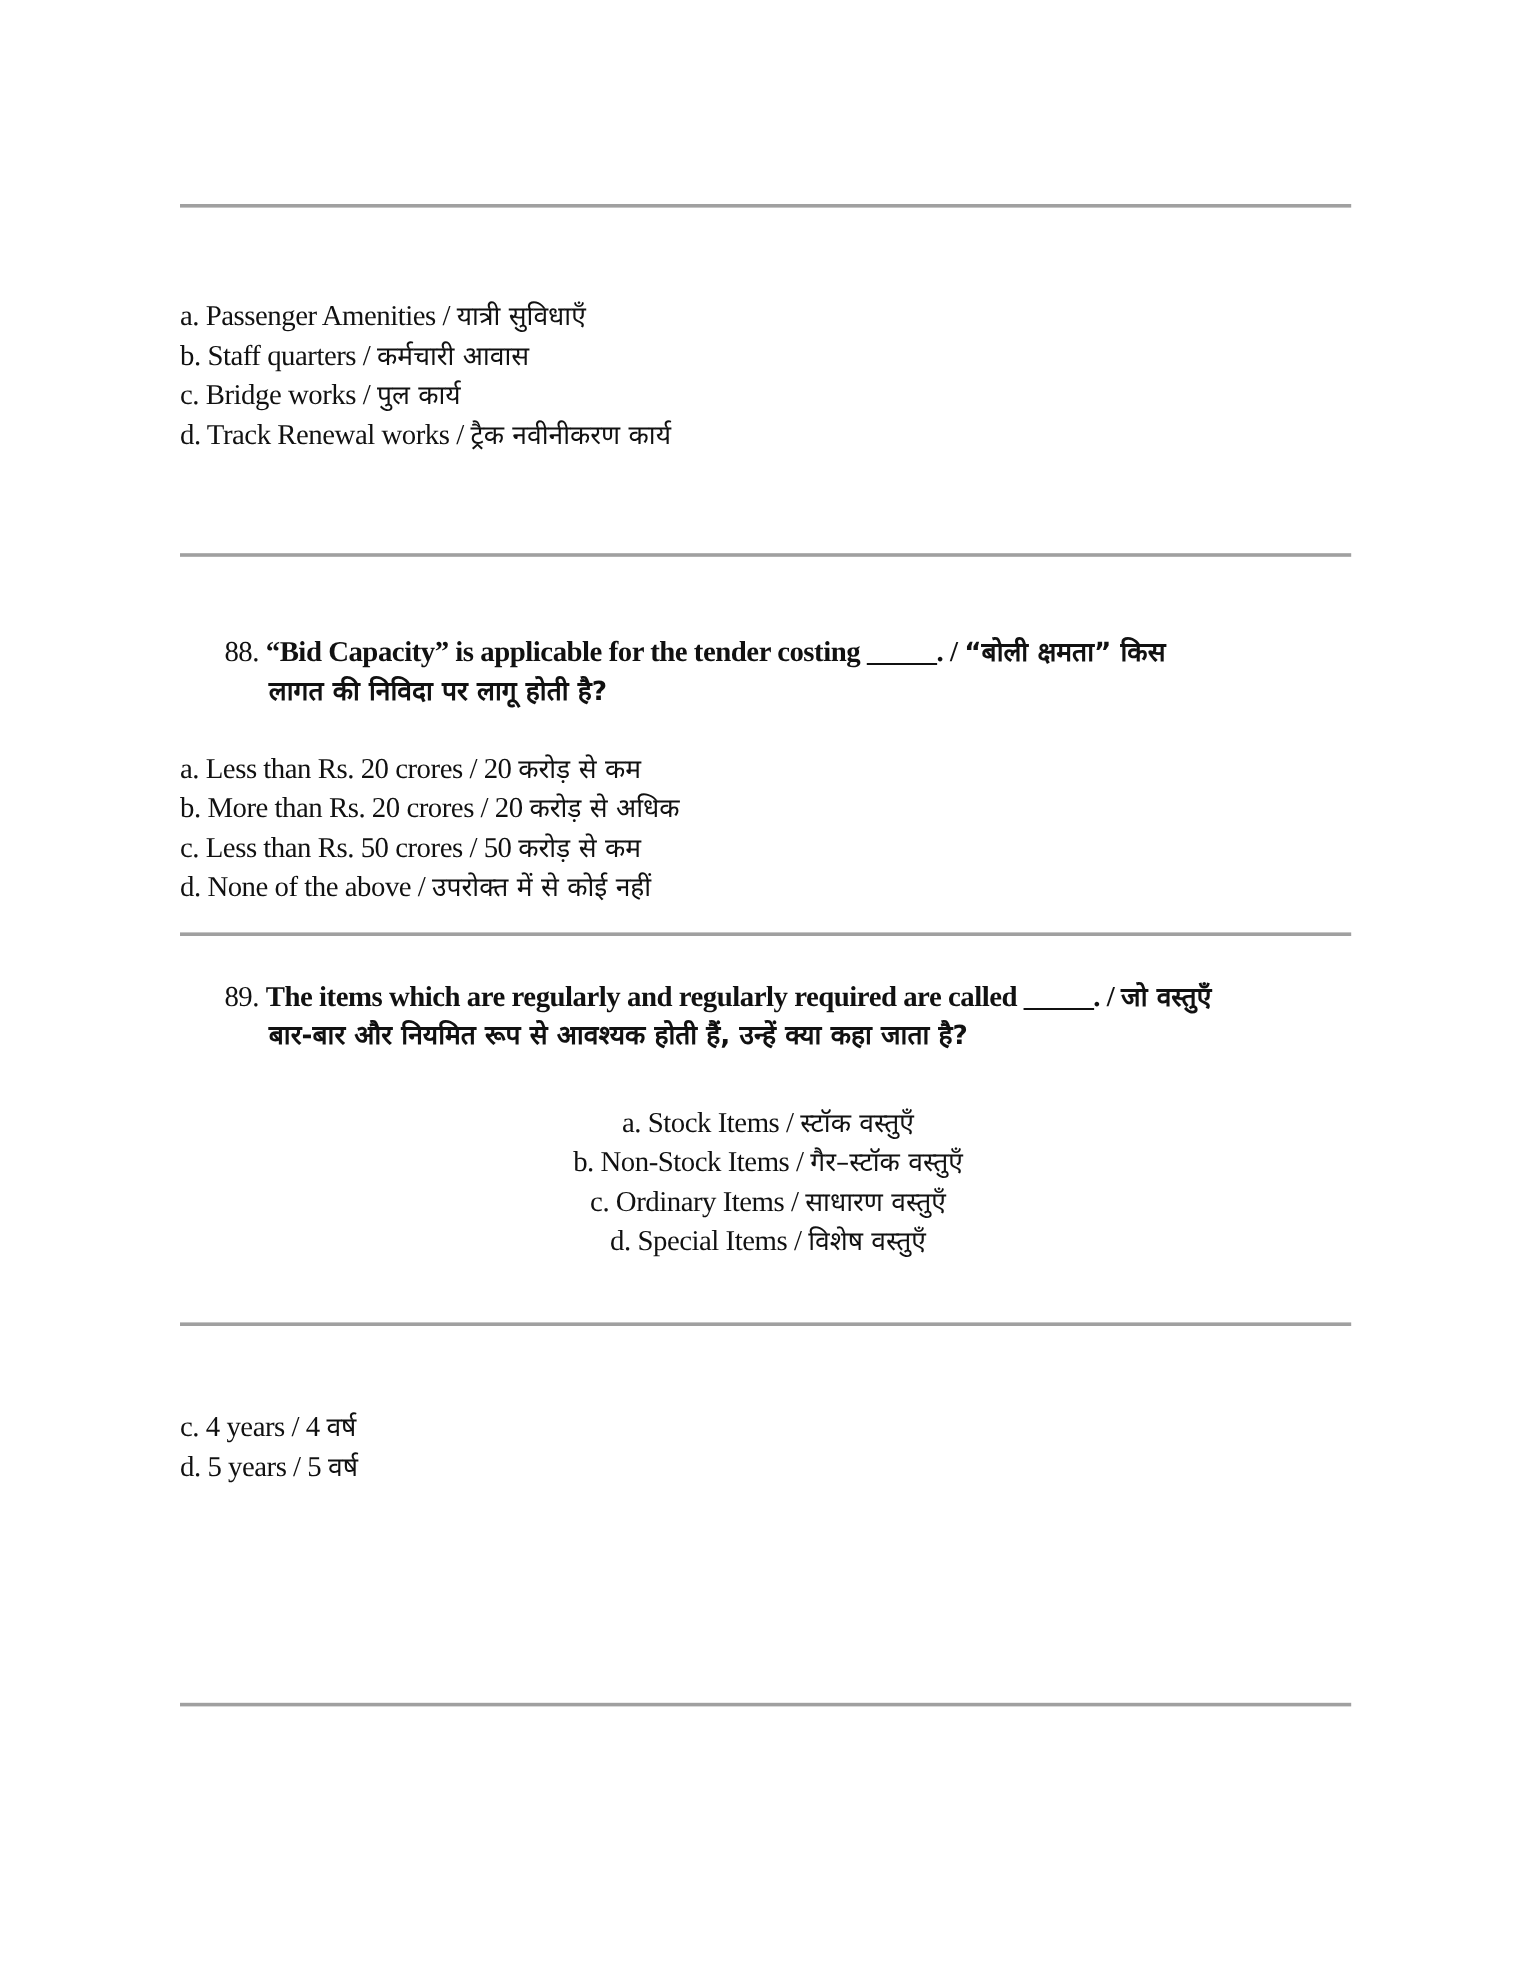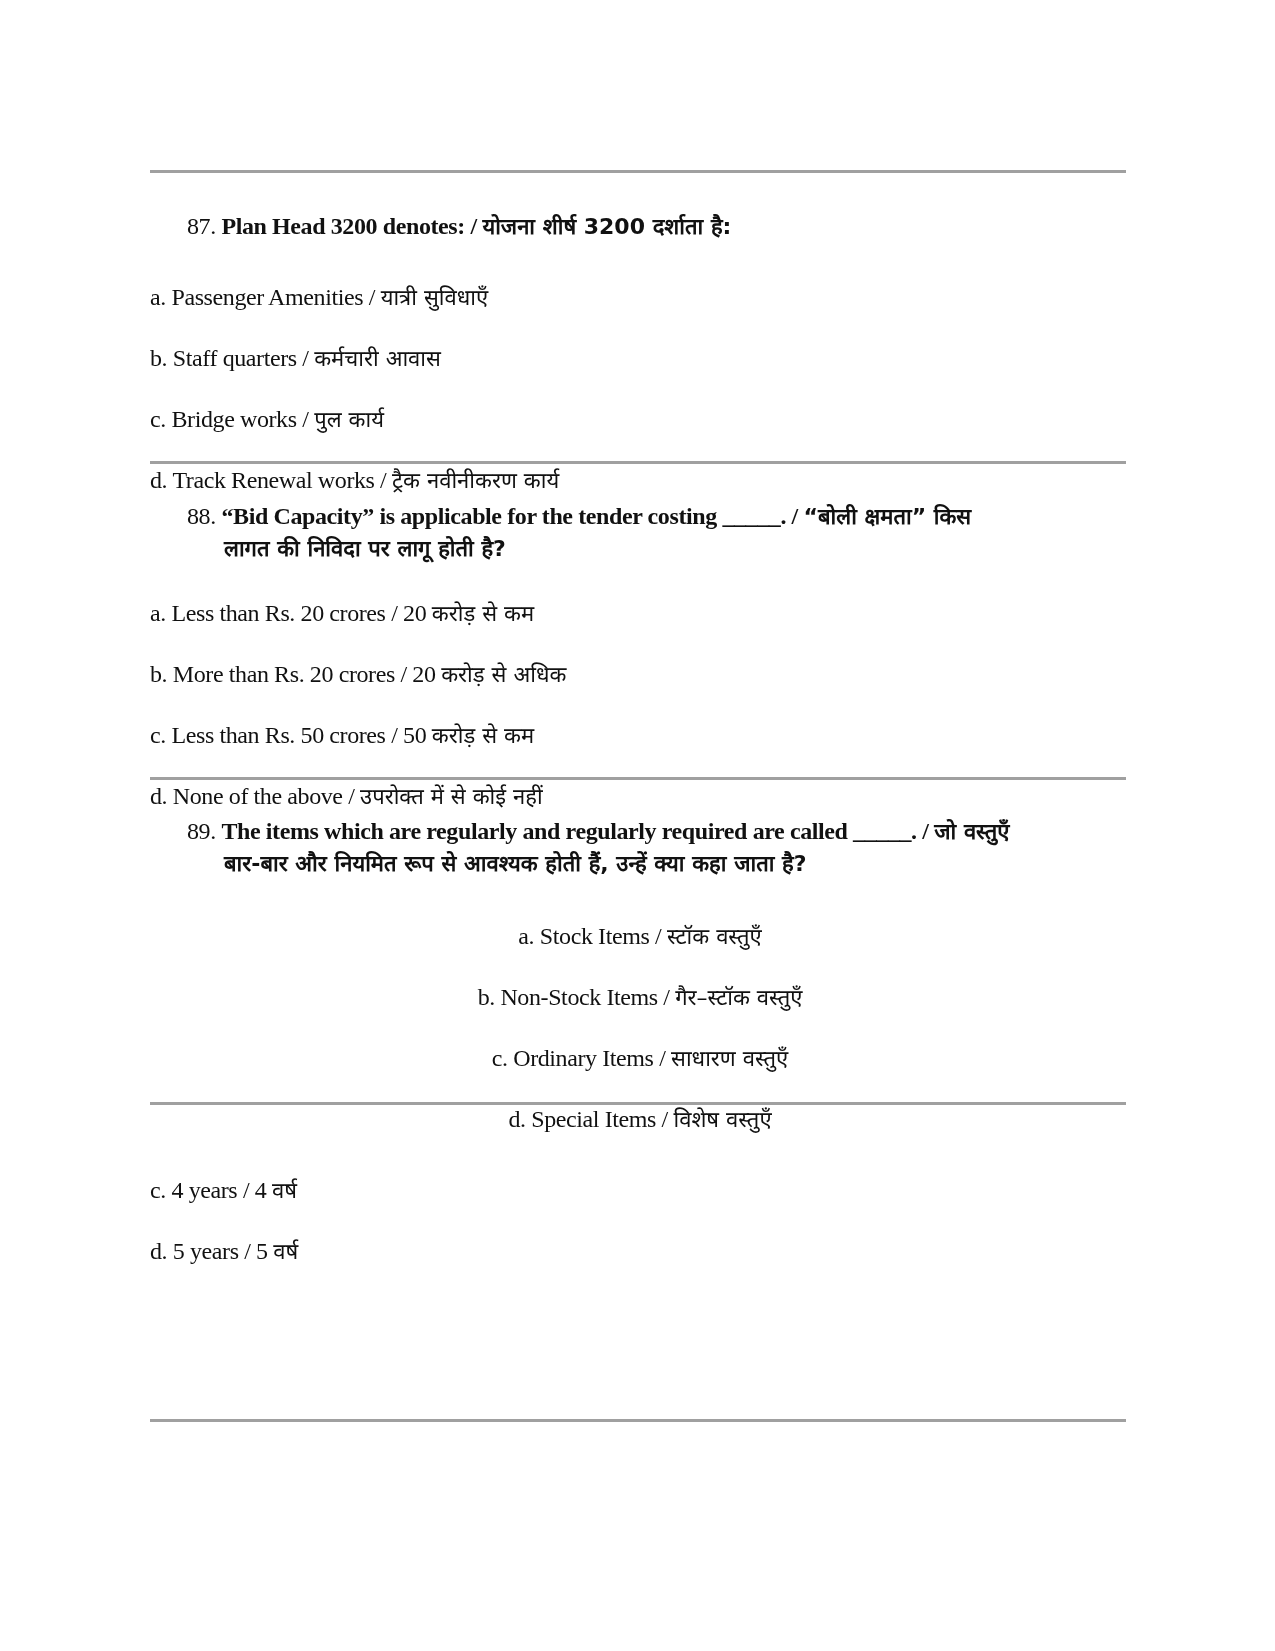--- a/index.html
+++ b/index.html
@@ -53,39 +53,33 @@
     .options {
       list-style: none;
       margin: 0;
       padding: 0;
     }
     .option {
       font-size: 24px;
       line-height: 33px;
       letter-spacing: -0.4px;
       white-space: nowrap;
-      margin-top: 28px;
     }
     .option .hi {
       font-family: "DejaVu Sans", sans-serif;
       font-size: 22px;
       letter-spacing: 0;
     }
   </style>
 </head>
 <body>
 
 <div class="divider" style="top:170px;"></div>
 
 <div class="question-block" style="top:210px;">
-  <div class="question">
-    <span class="q-num">87.</span>
-    <span class="q-text">Plan Head 3200 denotes: /</span>
-    <span class="q-hindi">योजना शीर्ष 3200 दर्शाता है:</span>
-  </div>
   <ul class="options" style="margin-top:38px;">
     <li class="option">
       <span>a.</span>
       <span>Passenger Amenities /</span>
       <span class="hi">यात्री सुविधाएँ</span>
     </li>
     <li class="option">
       <span>b.</span>
       <span>Staff quarters /</span>
       <span class="hi">कर्मचारी आवास</span>
@@ -98,21 +92,21 @@
     <li class="option">
       <span>d.</span>
       <span>Track Renewal works /</span>
       <span class="hi">ट्रैक नवीनीकरण कार्य</span>
     </li>
   </ul>
 </div>
 
 <div class="divider" style="top:461px;"></div>
 
-<div class="question-block" style="top:500px;">
+<div class="question-block" style="top:528px;">
   <div class="question">
     <span class="q-num">88.</span>
     <span class="q-text">“Bid Capacity” is applicable for the tender costing _____. /</span>
     <span class="q-hindi">“बोली क्षमता” किस</span>
     <span class="q-hindi q-line2">लागत की निविदा पर लागू होती है?</span>
   </div>
   <ul class="options" style="margin-top:32px;">
     <li class="option">
       <span>a.</span>
       <span>Less than Rs. 20 crores / 20</span>

